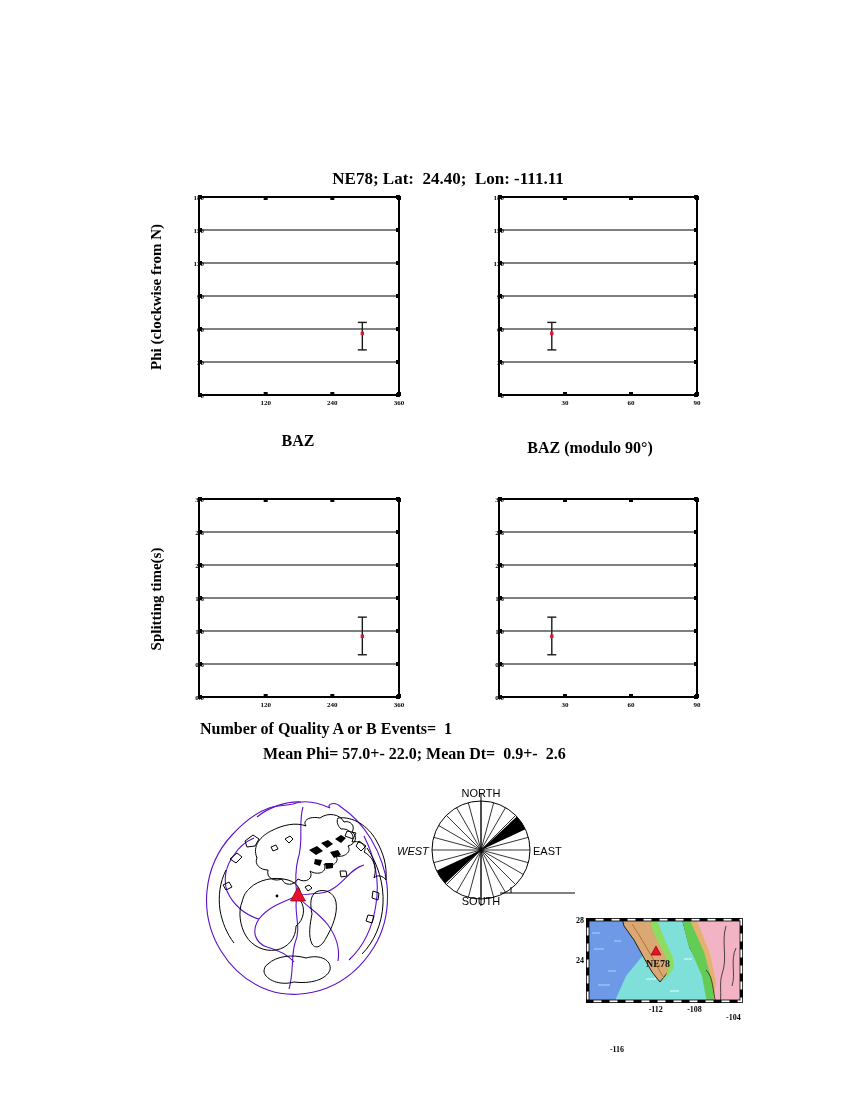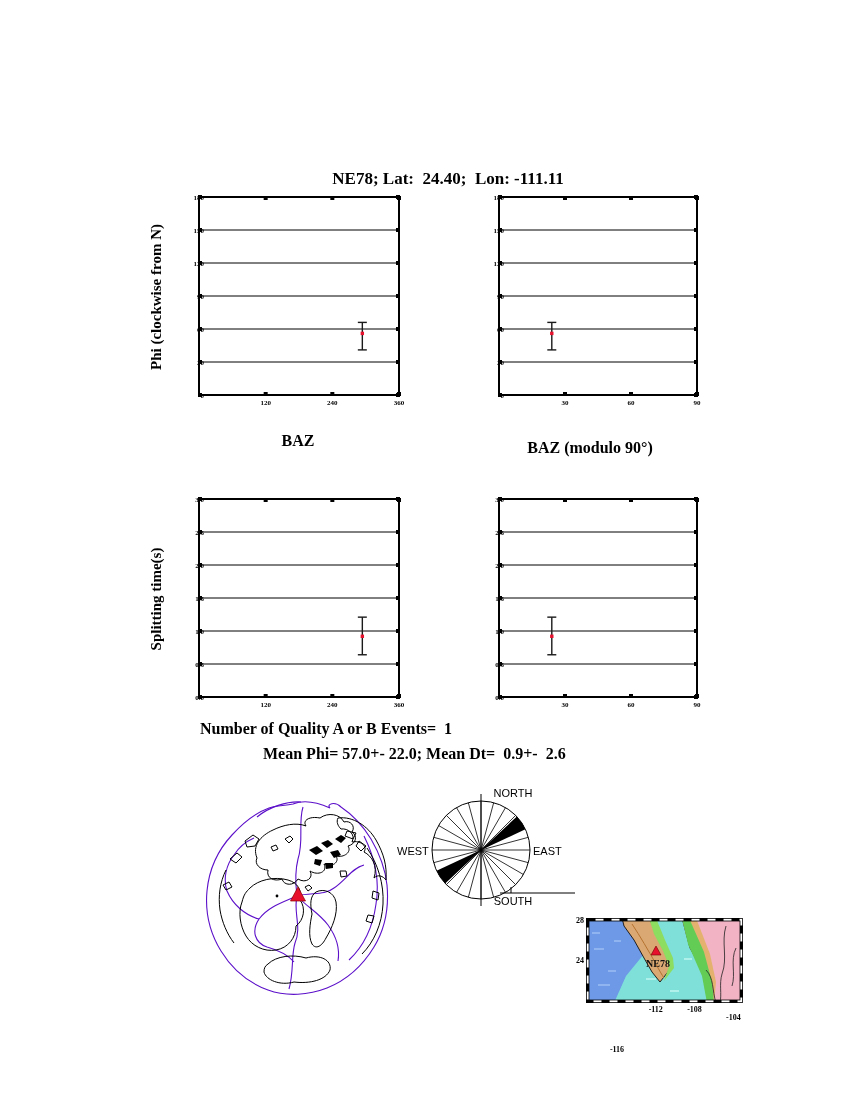--- a/index.html
+++ b/index.html
@@ -5,21 +5,21 @@
   html,body{margin:0;padding:0;background:#fff;}
   #page{position:relative;width:836px;height:1100px;background:#ffffff;overflow:hidden;
         font-family:"Liberation Serif", serif;}
   .abs{position:absolute;}
   .btxt{font-weight:bold;color:#000;white-space:pre;}
   #page-title{font-size:17px;transform:translateX(-50%);}
   .axtitle{font-size:16px;transform:translateX(-50%);}
   .vlabel{font-size:15px;transform:translate(-50%,-50%) rotate(-90deg);transform-origin:center;}
   .sumline{font-size:16px;}
   .roselbl{font-family:"Liberation Sans", sans-serif;font-size:11px;color:#000;white-space:pre;}
-  .ctr{transform:translateX(-50%);margin-left:32px;}
+  .ctr{transform:translateX(-50%);}
   .maplbl{font-size:8px;font-weight:bold;color:#000;white-space:pre;}
   svg{display:block;}
 </style>
 </head>
 <body>
 
 <div id="page">
 
   <div class="abs btxt" id="page-title" style="left:448px;top:169px;">NE78; Lat:  24.40;  Lon: -111.11</div>
 
@@ -274,21 +274,21 @@
       <line x1="102.68213321002352" y1="117.33036548816435" x2="77.31786678997649" y2="22.669634511835653" stroke="#000" stroke-width="0.8"></line>
       <path d="M90,70 L125.83633137933936,36.582080356937574 A49,49 0 0 1 134.40908156479586,49.291705174705726 Z" fill="#000"></path>
       <path d="M90,70 L54.163668620660665,103.41791964306245 A49,49 0 0 1 45.590918435204166,90.7082948252943 Z" fill="#000"></path>
       <circle cx="90" cy="70" r="49" fill="none" stroke="#000" stroke-width="1"></circle>
       <line x1="109" y1="113" x2="184" y2="113" stroke="#000" stroke-width="1"></line>
       <line x1="120" y1="107" x2="120" y2="113" stroke="#000" stroke-width="1"></line>
     </svg>
   <div class="abs roselbl ctr" style="left:481px;top:787px;">NORTH</div>
   <div class="abs roselbl" style="left:533px;top:845px;">EAST</div>
   <div class="abs roselbl ctr" style="left:481px;top:895px;">SOUTH</div>
-  <div class="abs roselbl" style="left:397px;top:845px;">WEST</div>
+  <div class="abs roselbl" style="left:397px;top:845px;font-style:italic;">WEST</div>
 
   <svg class="abs" style="left:586px;top:918px;" width="157" height="85" viewBox="0 0 157 85">
     <rect x="0" y="0" width="157" height="85" fill="#6d99e6"></rect>
     <g fill="#8fb4f0">
       <rect x="8" y="30" width="10" height="2"></rect>
         <rect x="22" y="52" width="8" height="2"></rect>
       <rect x="12" y="66" width="12" height="2"></rect>
         <rect x="34" y="74" width="9" height="2"></rect>
       <rect x="6" y="14" width="8" height="2"></rect>
         <rect x="28" y="22" width="7" height="2"></rect>

